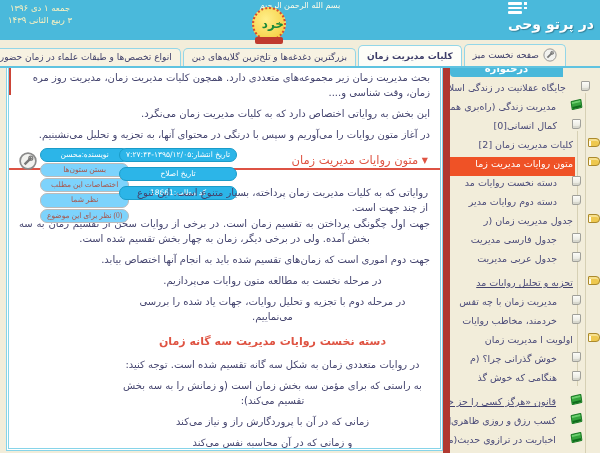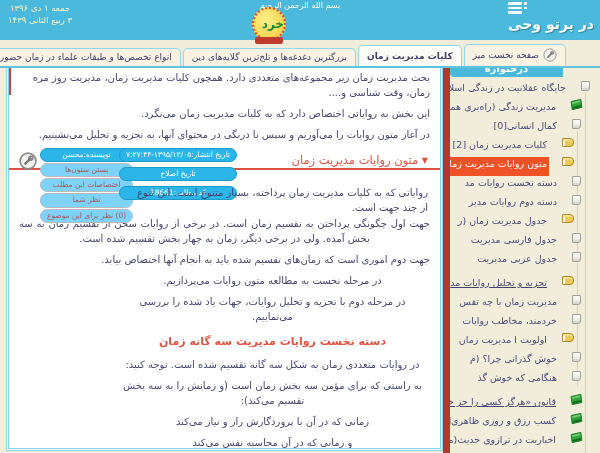--- a/index.html
+++ b/index.html
@@ -60,21 +60,21 @@
   }
   .red-accent { position:absolute; left:-1px; top:2px; width:3px; height:30px; background:#cc4437; }
   .para { margin-bottom:6px; text-align:right; }
   .para.just { text-align:justify; text-align-last:center; }
 
   .meta-zone { position:relative; height:62px; margin:2px 0 6px; }
   .redline { position:absolute; left:-10px; right:-10px; top:20px; height:2px; background:#dd5244; }
   .heading { position:absolute; right:2px; top:4px; color:#df5342; font-size:11.5px; font-weight:normal; }
   .heading .marker { font-size:8px; vertical-align:1px; }
   .wrench { position:absolute; left:0; top:4px; width:18px; height:18px; cursor:pointer; }
-  .colA { position:absolute; left:21px; top:0; display:flex; flex-direction:column; gap:1px; align-items:stretch; }
+  .colA { position:absolute; left:21px; top:0; display:flex; flex-direction:column; gap:1px; align-items:stretch;font-family:Liberation Serif, serif; }
   .colB { position:absolute; left:100px; top:0; display:flex; flex-direction:column; gap:5px; align-items:stretch; }
   .pill { font-size:7.5px; border-radius:7px; padding:1px 6px; white-space:nowrap; text-align:center; line-height:1.35; }
   .pill.blue { background:#2cb5e8; color:#fff; border:1px solid #1a9cc9; }
   .pill.white { background:#7dd3fc; color:#a8554a; border:1px solid #bbb; cursor:pointer; }
   .p4 { position:absolute; right:2px; top:37px; width:300px; text-align:right; }
 
   .quotes { margin-left:100px; margin-right:4px; text-align:center; }
   .quotes p { margin:6px 0; }
   .subheading { color:#df5342; font-size:11px; font-weight:bold; margin:10px 0 6px; }
 
@@ -88,21 +88,21 @@
     position:absolute; top:23px; right:0; left:0; bottom:0;
     background-image:linear-gradient(#d6d0b4,#d6d0b4), linear-gradient(#d6d0b4,#d6d0b4);
     background-repeat:no-repeat;
     background-position:right 14px top 12px, right 22px top 50px;
     background-size:1px 360px, 1px 255px;
   }
   .trow { display:flex; gap:13px; height:19px; cursor:pointer; position:relative; z-index:2; }
   .trow.gap { margin-top:5px;text-decoration:underline; }
   .tlabel { flex:1; white-space:nowrap; overflow:hidden; font-size:9.5px; color:#4a4a78; padding:1px 2px; }
   .trow.sel .tlabel { background:#ef5226; color:#fff; }
-  .l0{padding-right:10px} .l1{padding-right:18px} .l2{padding-right:26px} .l3{padding-right:19px}
+  .l0{padding-right:10px} .l1{padding-right:18px} .l2{} .l3{padding-right:19px}
   .ic { flex:0 0 auto; display:block; }
   .ic.page { width:9px; height:10px; background:linear-gradient(#fcfcf8,#e4e4da); border:1px solid #a0a09a; border-radius:1px 1px 3px 1px; box-shadow:inset 0 -2px 0 #d8d8ce; }
   .ic.by { width:12px; height:9px; background:#eec84f; border:1px solid #ab8a2e; border-radius:1px 4px 4px 1px; box-shadow:inset 0 2px 0 #f7e08e, inset 2px 0 0 #fffbe8; }
   .ic.bg { width:11px; height:9px; background:#35a33c; border:1px solid #1c7a26; border-radius:1px; transform:rotate(-14deg) skewX(-6deg); box-shadow:inset 0 -2px 0 #0f6b1c, inset 0 2px 0 #6ccf6e; }
 </style>
 </head>
 <body>
 
 <header class="header">
   <div class="dates">

